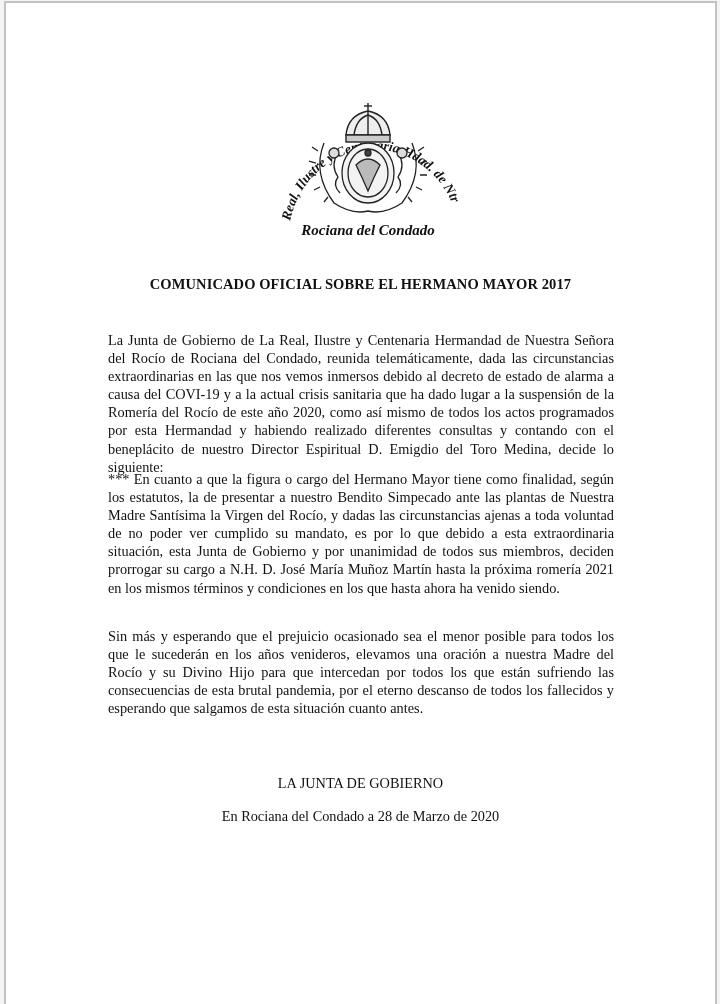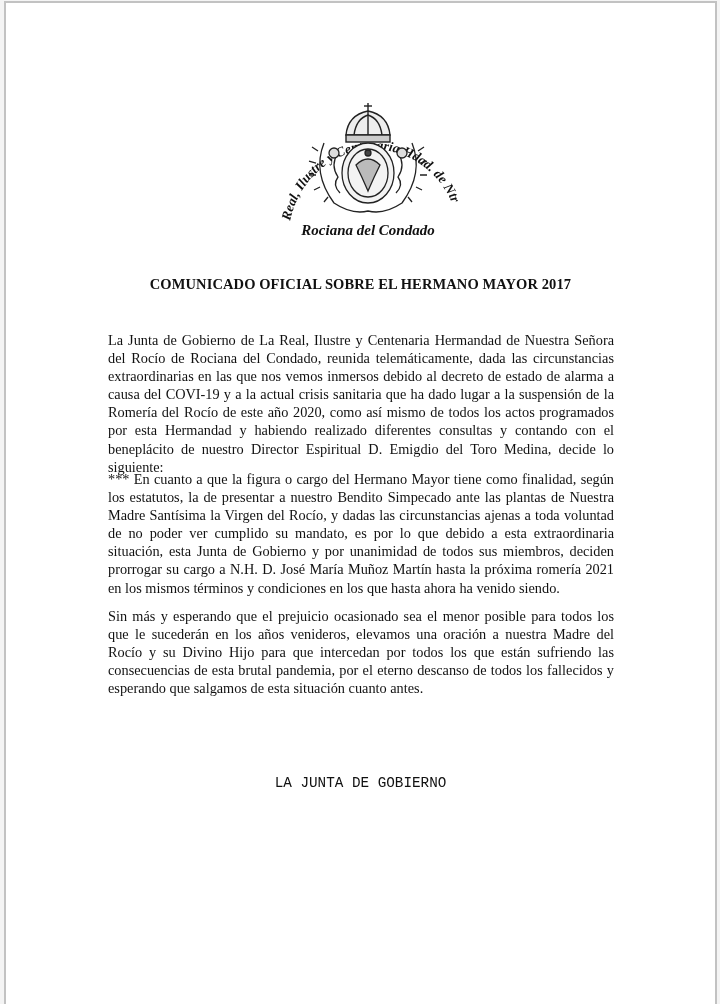--- a/index.html
+++ b/index.html
@@ -20,25 +20,25 @@
   .title {
     position: absolute; left: 0; right: 0; top: 273px;
     text-align: center; font-weight: bold; font-size: 14.5px; letter-spacing: 0.1px;
   }
   .body-text {
     position: absolute; left: 102px; width: 506px;
     font-size: 14.3px; line-height: 18.1px; text-align: justify;
   }
   .p1 { top: 328px; }
   .p2 { top: 467px; }
-  .p3 { top: 604px; }
+  .p3 { top: 624px; }
   .sign {
     position: absolute; left: 0; right: 0; text-align: center; font-size: 14.3px;
   }
-  .sign1 { top: 772px; font-family: Liberation Mono, monospace; }
+  .sign1 { top: 772px; }
   .sign2 { top: 805px; }
 </style>
 </head>
 <body>
 
 <div class="page">
 
   <svg class="logo" viewBox="0 0 200 170">
     <defs>
       <path id="arcPath" d="M 22 148 A 86 92 0 0 1 184 130"></path>
@@ -72,13 +72,14 @@
     <text x="100" y="162" text-anchor="middle" font-family="Liberation Serif, serif" font-style="italic" font-weight="bold" font-size="15" fill="#111">Rociana del Condado</text>
   </svg>
 
   <div class="title">COMUNICADO OFICIAL SOBRE EL HERMANO MAYOR 2017</div>
 
   <p class="body-text p1" style="margin:0">La Junta de Gobierno de La Real, Ilustre y Centenaria Hermandad de Nuestra Señora del Rocío de Rociana del Condado, reunida telemáticamente, dada las circunstancias extraordinarias en las que nos vemos inmersos debido al decreto de estado de alarma a causa del COVI-19 y a la actual crisis sanitaria que ha dado lugar a la suspensión de la Romería del Rocío de este año 2020, como así mismo de todos los actos programados por esta Hermandad y habiendo realizado diferentes consultas y contando con el beneplácito de nuestro Director Espiritual D. Emigdio del Toro Medina, decide lo siguiente:</p>
   <p class="body-text p2" style="margin:0">*** En cuanto a que la figura o cargo del Hermano Mayor tiene como finalidad, según los estatutos, la de presentar a nuestro Bendito Simpecado ante las plantas de Nuestra Madre Santísima  la Virgen del Rocío, y dadas las circunstancias ajenas a toda voluntad de no poder ver cumplido su mandato, es por lo que debido a esta extraordinaria situación, esta Junta de Gobierno y por unanimidad de todos sus miembros, deciden prorrogar su cargo a N.H. D. José María Muñoz Martín hasta la próxima romería 2021 en los mismos términos y condiciones en los que hasta ahora ha venido siendo.</p>
   <p class="body-text p3" style="margin:0">Sin más y esperando que el prejuicio ocasionado sea el menor posible para todos los que le sucederán en los años venideros, elevamos una oración a nuestra Madre del Rocío y su Divino Hijo para que intercedan por todos los que están sufriendo las consecuencias de esta brutal pandemia, por el eterno descanso de todos los fallecidos y esperando que salgamos de esta situación cuanto antes.</p>
 
   <div class="sign sign1">LA JUNTA DE GOBIERNO</div>
+  <div class="sign sign2">En Rociana del Condado a 28 de Marzo de 2020</div>
 </div>
 
 </body></html>

